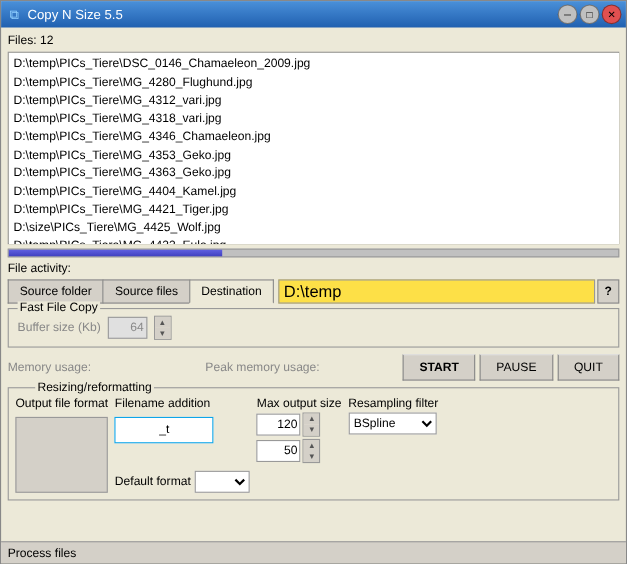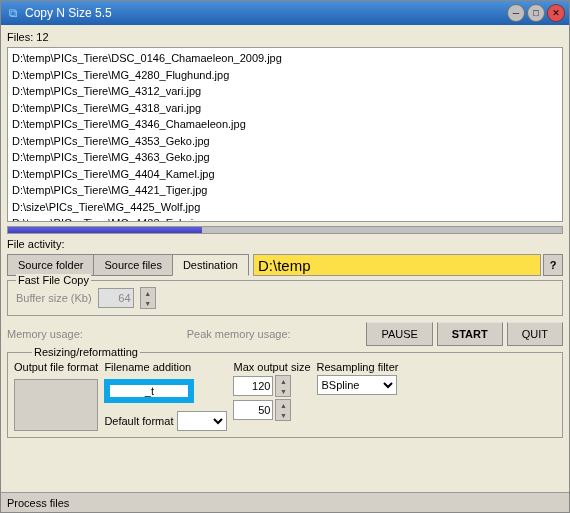--- a/index.html
+++ b/index.html
@@ -265,21 +265,21 @@
       margin-bottom: 2px;
     }
     .resize-col-box {
       border: 1px solid #999;
       background: #d4d0c8;
       min-height: 50px;
       min-width: 80px;
       flex: 1;
     }
     .filename-box {
-      border: 6px solid #0ea5e9;
+      border: 1px solid #0ea5e9;
       background: white;
       width: 90px;
       height: 24px;
       font-size: 11px;
       padding: 2px 4px;
       text-align: center;
     }
     .max-output-col {
       display: flex;
       flex-direction: column;
@@ -305,21 +305,21 @@
       width: 80px;
       height: 20px;
       font-size: 11px;
       border: 1px solid #999;
       background: white;
     }
     .default-format-row {
       display: flex;
       align-items: center;
       gap: 4px;
-      margin-top: 4px;
+      margin-top: 21px;
     }
     .format-label {
       font-size: 11px;
     }
     .format-select {
       width: 50px;
       height: 20px;
       font-size: 11px;
       border: 1px solid #999;
       background: white;
@@ -396,22 +396,22 @@
         <div class="spinner">
           <button class="spinner-up">▲</button>
           <button class="spinner-down">▼</button>
         </div>
       </div>
     </div>
 
     <div class="controls-row">
       <span class="memory-label">Memory usage:</span>
       <span class="peak-label">Peak memory usage:</span>
+      <button class="action-btn start">START</button>
       <button class="action-btn">PAUSE</button>
-      <button class="action-btn start">START</button>
       <button class="action-btn">QUIT</button>
     </div>
 
     <div class="resize-section">
       <span class="resize-label">Resizing/reformatting</span>
       <div class="resize-inner">
 
         <div class="resize-col">
           <span class="resize-col-label">Output file format</span>
           <div class="resize-col-box"></div>

